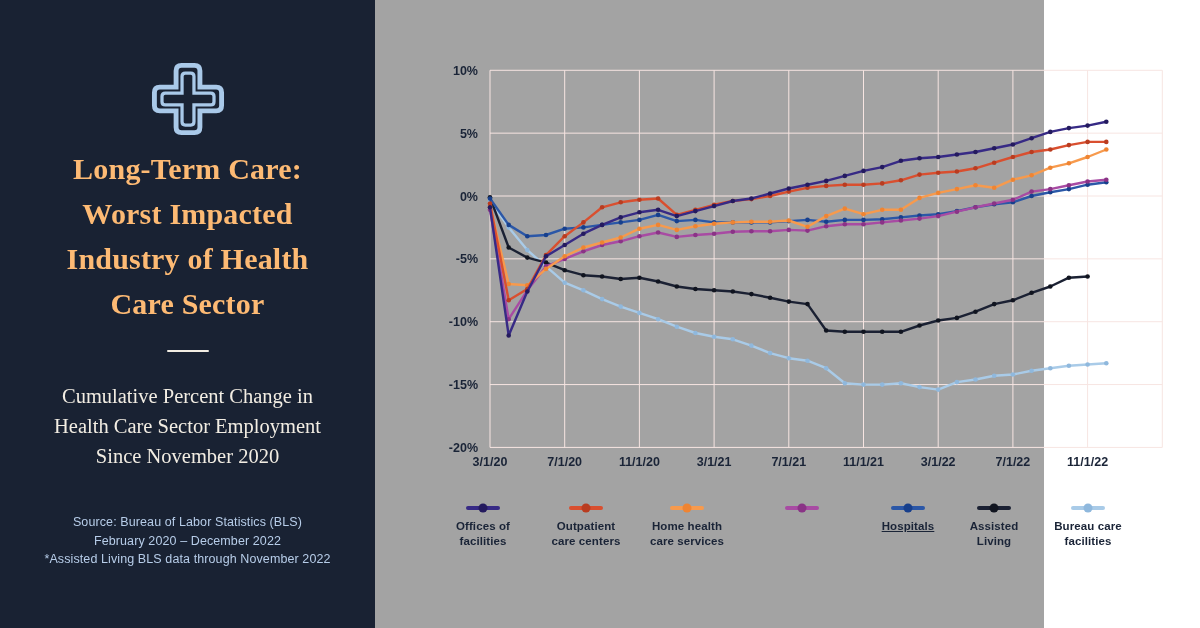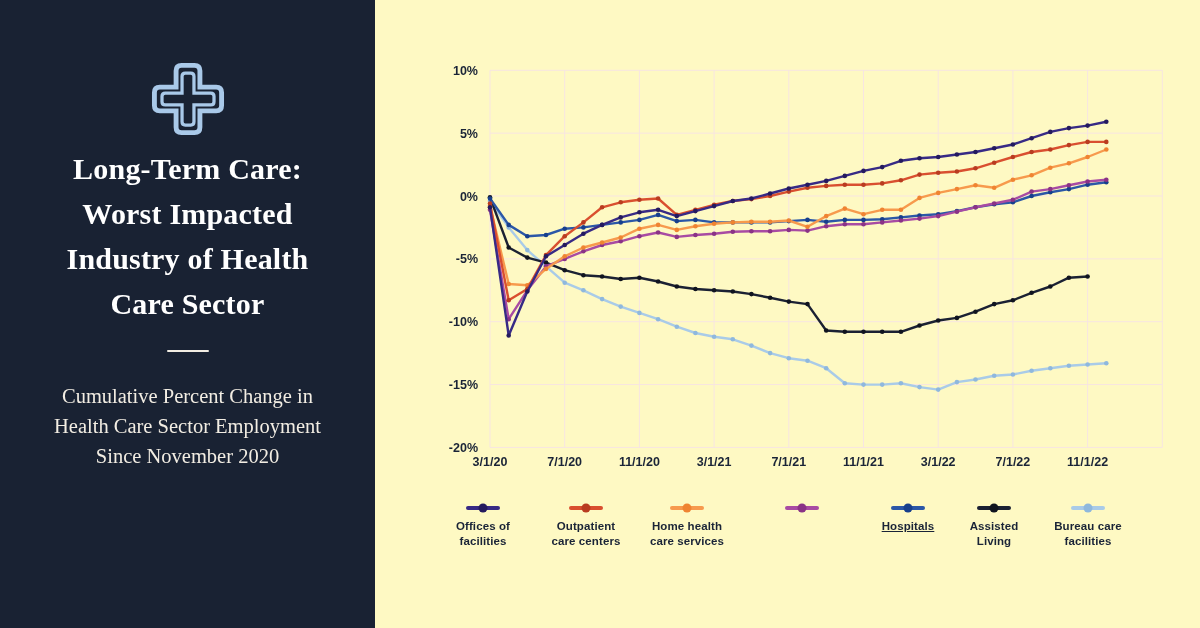--- a/index.html
+++ b/index.html
@@ -12,48 +12,51 @@
       font-family:"Liberation Serif",serif;font-weight:700;font-size:30px;line-height:45px;
       white-space:pre-line;letter-spacing:.2px;}
   #panel-divider{position:absolute;left:50%;top:350px;transform:translateX(-50%);
       width:42px;height:2px;border-radius:1px;}
   #panel-subtitle{position:absolute;left:0;top:381px;width:375px;text-align:center;
       font-family:"Liberation Serif",serif;font-weight:400;font-size:20.5px;line-height:30px;
       white-space:pre-line;}
   #panel-source{position:absolute;left:0;top:513px;width:375px;text-align:center;
       font-size:12.5px;line-height:18.5px;white-space:pre-line;font-weight:400;letter-spacing:.1px;}
   
-  #chart{position:absolute;left:375px;top:0;width:825px;height:628px;background:#fef9c3;}
+  #chart{position:absolute;left:375px;top:0;width:669px;height:628px;background:#a3a3a3;}
   #chart svg{position:absolute;left:0;top:0;}
   
   .legend-item{position:absolute;top:506px;display:flex;flex-direction:column;align-items:center;}
   .legend-marker{position:relative;width:34px;height:4px;border-radius:2px;margin-bottom:9px;}
   .legend-marker .dot{position:absolute;left:50%;top:50%;width:9px;height:9px;border-radius:50%;
       transform:translate(-50%,-50%);}
   .legend-label{font-size:11.5px;line-height:15px;font-weight:700;text-align:center;
       white-space:pre-line;letter-spacing:.1px;}
 </style>
 </head>
 <body>
 
 <div id="stage">
 
   <div id="panel" style="background: rgb(25, 34, 51);">
     <svg id="cross" width="78" height="78" viewBox="0 0 72 72" fill="none">
       <path d="M 30 5 H 42 Q 47 5 47 10 V 25 H 62 Q 67 25 67 30 V 42 Q 67 47 62 47 H 47 V 62 Q 47 67 42 67 H 30 Q 25 67 25 62 V 47 H 10 Q 5 47 5 42 V 30 Q 5 25 10 25 H 25 V 10 Q 25 5 30 5 Z" stroke-width="4.5" stroke="#a9c9e9"></path>
       <path d="M 33.5 12 H 38.5 Q 41.5 12 41.5 15 V 30.5 H 57 Q 60 30.5 60 33.5 V 38.5 Q 60 41.5 57 41.5 H 41.5 V 57 Q 41.5 60 38.5 60 H 33.5 Q 30.5 60 30.5 57 V 41.5 H 15 Q 12 41.5 12 38.5 V 33.5 Q 12 30.5 15 30.5 H 30.5 V 15 Q 30.5 12 33.5 12 Z" stroke-width="3" stroke="#a9c9e9"></path>
     </svg>
-    <div id="panel-title" style="color: #ffffff;">Long-Term Care:
+    <div id="panel-title" style="color: #fdba74;">Long-Term Care:
 Worst Impacted
 Industry of Health
 Care Sector</div>
     <div id="panel-divider" style="background: rgb(242, 237, 227);"></div>
     <div id="panel-subtitle" style="color: rgb(242, 237, 227);">Cumulative Percent Change in
 Health Care Sector Employment
 Since November 2020</div>
+    <div id="panel-source" style="color: rgb(183, 205, 233);">Source: Bureau of Labor Statistics (BLS)
+February 2020 – December 2022
+*Assisted Living BLS data through November 2022</div>
   </div>
 
   <div id="chart">
     <svg id="plot" width="825" height="628">
         <line x1="115" x2="115" y1="70.29" y2="447.41999999999996" stroke="#f7e5e2" stroke-width="1"></line>
         <line x1="189.7" x2="189.7" y1="70.29" y2="447.41999999999996" stroke="#f7e5e2" stroke-width="1"></line>
         <line x1="264.4" x2="264.4" y1="70.29" y2="447.41999999999996" stroke="#f7e5e2" stroke-width="1"></line>
         <line x1="339.1" x2="339.1" y1="70.29" y2="447.41999999999996" stroke="#f7e5e2" stroke-width="1"></line>
         <line x1="413.8" x2="413.8" y1="70.29" y2="447.41999999999996" stroke="#f7e5e2" stroke-width="1"></line>
         <line x1="488.5" x2="488.5" y1="70.29" y2="447.41999999999996" stroke="#f7e5e2" stroke-width="1"></line>

